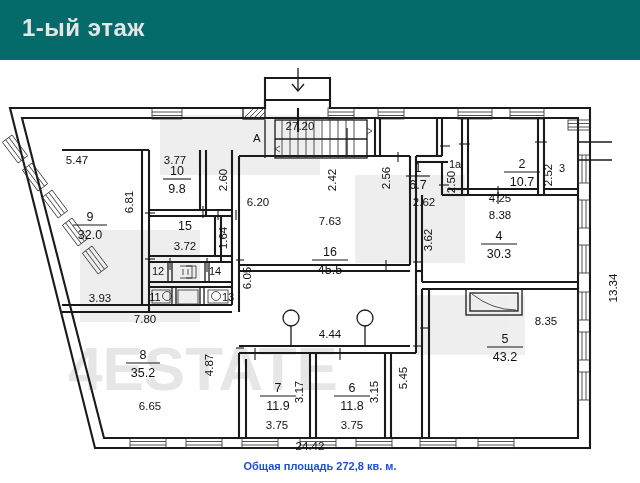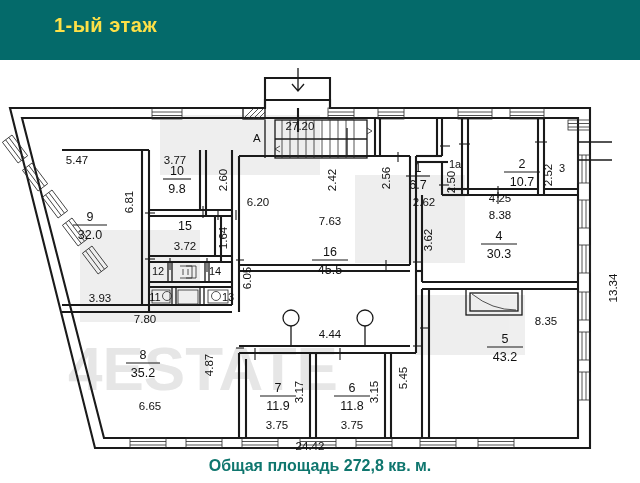--- a/index.html
+++ b/index.html
@@ -9,31 +9,30 @@
     font-family:"Liberation Sans", sans-serif;
     overflow:hidden;
     position:relative;
   }
   #header{
     position:absolute;left:0;top:0;width:640px;height:60px;
     background:#046a6a;
   }
   #header .title{
     position:absolute;left:22px;top:14px;
-    color:#fde047;font-size:20px;font-weight:bold;letter-spacing:0.5px;
+    color:#e5e5e5;font-size:24px;font-weight:bold;letter-spacing:0.5px;
     font-family:"Liberation Sans", sans-serif;
-    margin-left:32px;
   }
   #planwrap{
     position:absolute;left:0;top:60px;width:640px;height:395px;
     background:#ffffff;
   }
   #caption{
     position:absolute;left:0;top:455px;width:640px;height:28px;
-    text-align:center;color:#0f766e;font-size:16px;font-weight:bold;
+    text-align:center;color:#1d4ed8;font-size:11px;font-weight:bold;
     font-family:"Liberation Sans", sans-serif;
     line-height:22px;
   }
   svg{display:block;}
   .wall{fill:none;stroke:#1a1a1a;stroke-width:2.1;}
   .wallthin{fill:none;stroke:#1a1a1a;stroke-width:1.3;}
   .hair{fill:none;stroke:#2a2a2a;stroke-width:0.8;}
   .dimline{stroke:#1a1a1a;stroke-width:1.1;}
   .lbl{font-family:"Liberation Sans", sans-serif;fill:#111;font-size:11.5px;}
   .dim{font-family:"Liberation Sans", sans-serif;fill:#111;font-size:11.5px;text-anchor:middle;}

